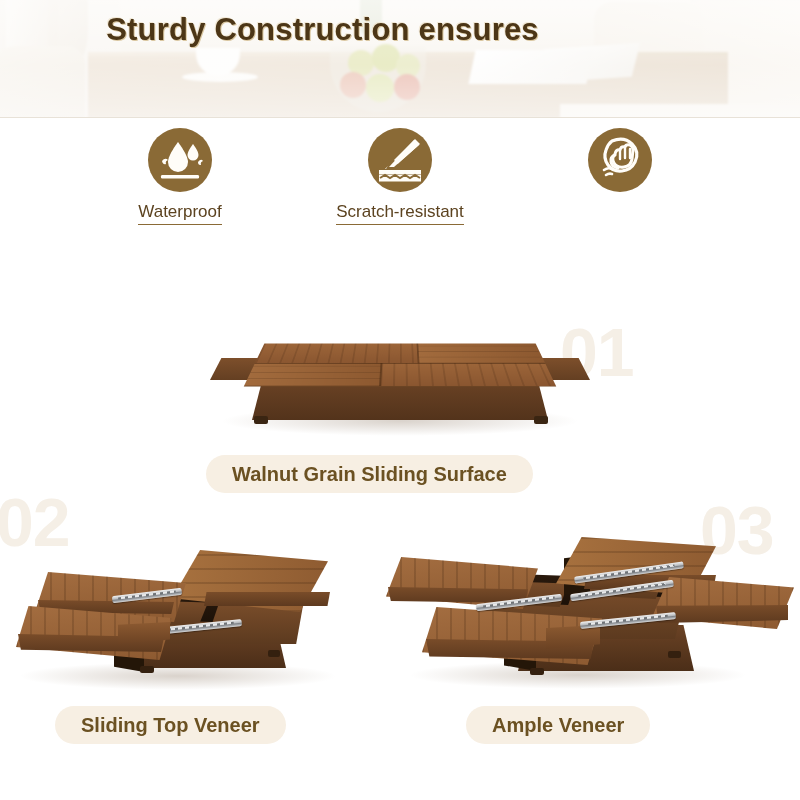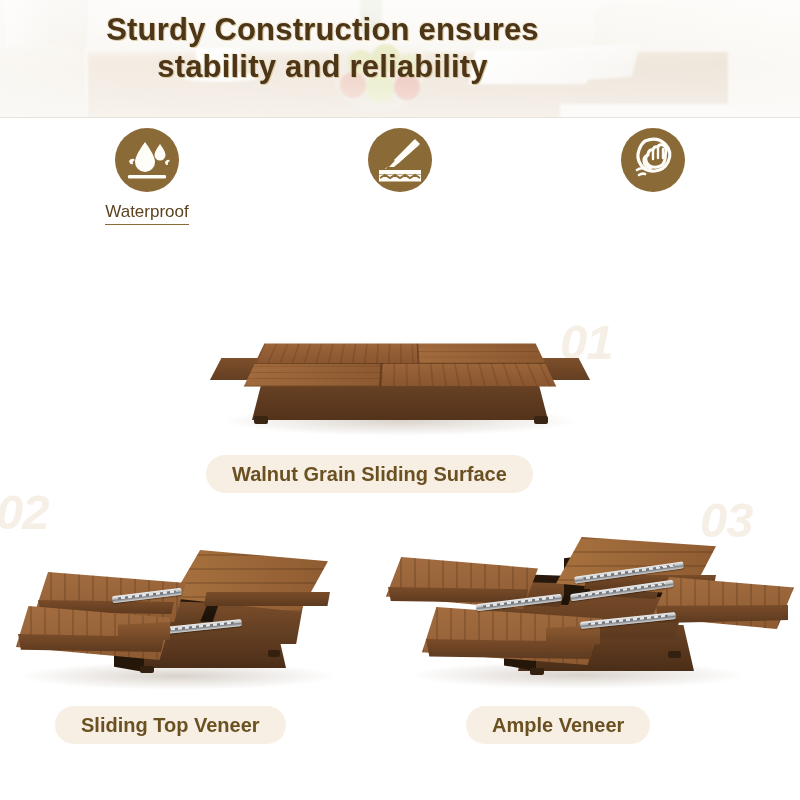--- a/index.html
+++ b/index.html
@@ -68,35 +68,35 @@
     text-shadow: 1px 1px 0 #d9c79f, -0.5px -0.5px 0 #c9b display;
     text-shadow: 1px 1px 0 rgba(216,196,156,.95), -1px -1px 0 rgba(236,223,198,.7);
   }
   .hdr-title .l2 { display:block; }
 
   .hdr-rule { position:absolute; left:0; top:117px; width:800px; height:1px; background:#e8e2d8; }
 
   
   .features {
     position:absolute; left:0; top:128px; width:800px; height:118px;
-    display:flex; justify-content:center; align-items:flex-start; gap:63px;
+    display:flex; justify-content:center; align-items:flex-start; gap:30px;
   }
   .feat { width:190px; display:flex; flex-direction:column; align-items:center; }
   .feat-circle {
     width:64px; height:64px; border-radius:50%; background:#8a6a36;
     position:relative; overflow:hidden;
   }
   .feat-label {
     margin-top:10px; font-size:17px; color:#5c4320;
     border-bottom:1.5px solid #8a6a36; padding-bottom:2px; white-space:nowrap;
   }
 
   
   .bignum {
-    position:absolute; font-size:49px; font-weight:bold; font-style:italic;
+    position:absolute; font-size:68px; font-weight:bold; 
     color:#f5efe6; letter-spacing:-1px; line-height:1; user-select:none;
   }
   #num01 { left:560px; top:318px; }
   #num02 { left:-4px;  top:488px; }
   #num03 { left:700px; top:496px; }
 
   .pill {
     position:absolute; height:38px; border-radius:19px; background:#f7efe3;
     display:flex; align-items:center; justify-content:center;
     font-size:20px; font-weight:bold; color:#6b5122; padding:0 26px;
@@ -211,21 +211,20 @@
     <div class="hp-fruit f1"></div>
       <div class="hp-fruit f2"></div>
       <div class="hp-fruit f3"></div>
     <div class="hp-fruit f4"></div>
       <div class="hp-fruit f5"></div>
       <div class="hp-fruit f6"></div>
   </div>
   <div class="hdr-veil"></div>
   <div class="hdr-title">
     <span>Sturdy Construction ensures</span>
-    <span class="l2">stability and reliability</span>
   </div>
 </div>
 <div class="hdr-rule"></div>
 
 <div class="features">
 
   <div class="feat">
     <div class="feat-circle">
       <svg viewBox="0 0 64 64" width="64" height="64" aria-hidden="true">
         <path d="M30 14 C30 14 20 27 20 34 a10 10 0 0 0 20 0 c0-7-10-20-10-20z" fill="#fffdf8"></path>
@@ -242,20 +241,21 @@
     <div class="feat-circle">
       <svg viewBox="0 0 64 64" width="64" height="64" aria-hidden="true">
         <path d="M47 11 L52 16 L24 41 L17 41 Z" fill="#fffdf8"></path>
         <path d="M24 30 L31 37 L25 41 L18 41 Z" fill="#8a6a36"></path>
         <path d="M46 12 L51 17 L26 39 L21 39 Z" fill="#fffdf8"></path>
         <rect x="11" y="42" width="42" height="4" fill="#fffdf8"></rect>
         <rect x="11" y="46.5" width="42" height="7" fill="#fffdf8"></rect>
         <path d="M12 50 l5-3 l5 3 l5-3 l5 3 l5-3 l5 3 l5-3 l5 3" stroke="#8a6a36" stroke-width="2" fill="none"></path>
       </svg>
     </div>
+    <div class="feat-label">Scratch-resistant</div>
   </div>
 
   <div class="feat">
     <div class="feat-circle">
       <svg viewBox="0 0 64 64" width="64" height="64" aria-hidden="true">
         <path d="M24 13 q12-5 20 3 q8 8 3 18 q-4 8-13 9 q-9 1-14-6 q-5-7-2-15 q2-6 6-9z" fill="none" stroke="#fffdf8" stroke-width="3.2" stroke-linejoin="round"></path>
         <path d="M27 26 q1-5 5-4 q1-4 5-3 q1-3 5-2 q3 1 3 5 l-1 9 q-1 7-8 8 q-7 1-10-4 q-3-5 1-9z" fill="none" stroke="#fffdf8" stroke-width="3" stroke-linejoin="round"></path>
         <path d="M27 27 q-5 2-4 7 q1 5 7 6" fill="none" stroke="#fffdf8" stroke-width="3" stroke-linecap="round"></path>
         <path d="M32 22 l0 9 M37 20 l0 10 M42 21 l0 9" stroke="#fffdf8" stroke-width="2.4" stroke-linecap="round"></path>
         <path d="M16 42 q4-3 8-1" stroke="#fffdf8" stroke-width="2.6" fill="none" stroke-linecap="round"></path>

